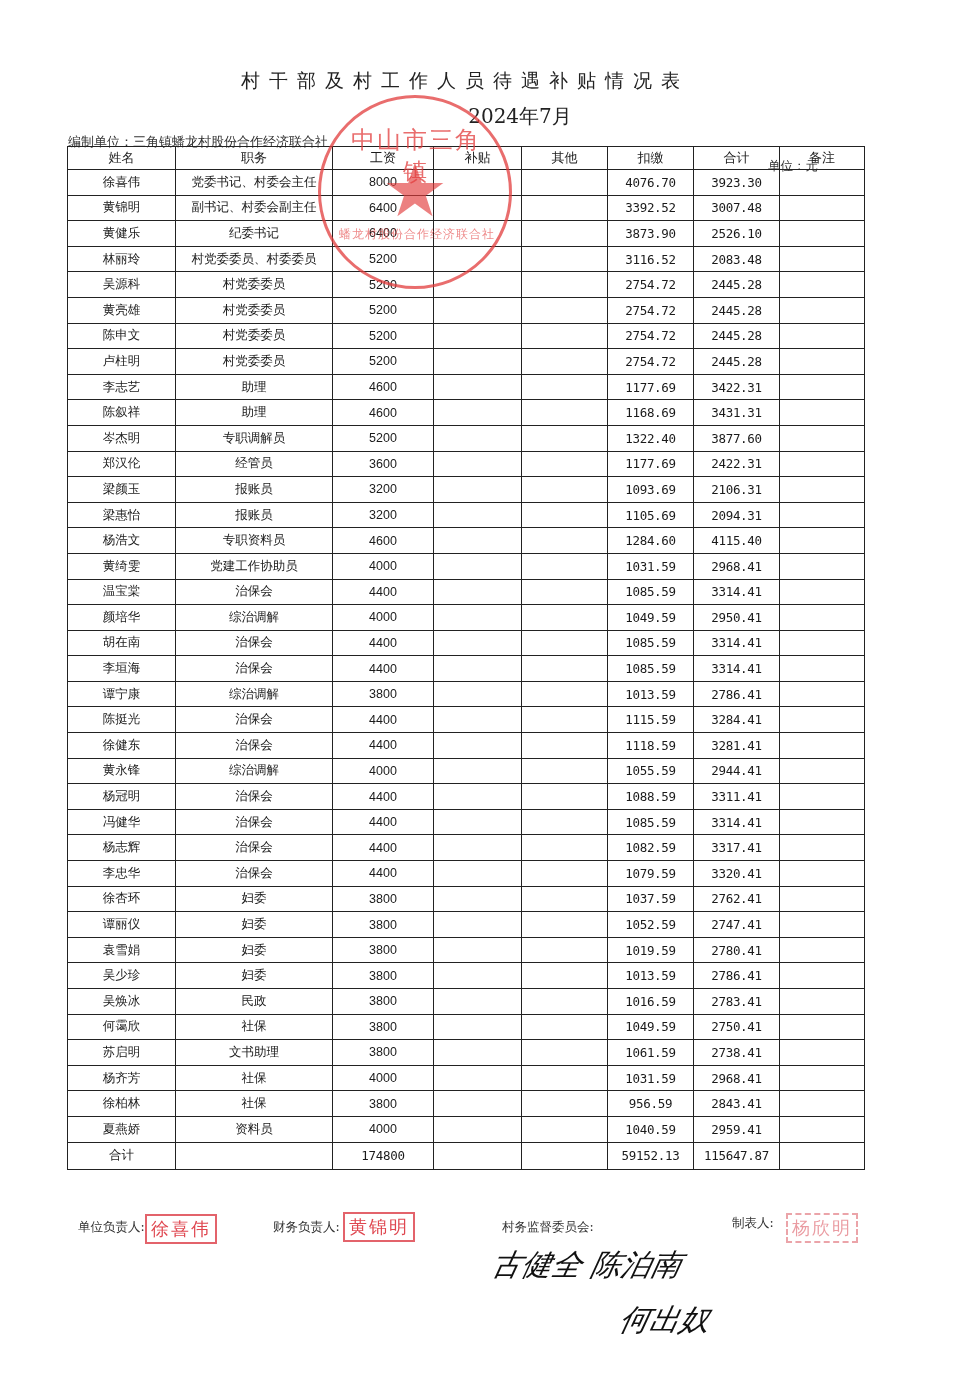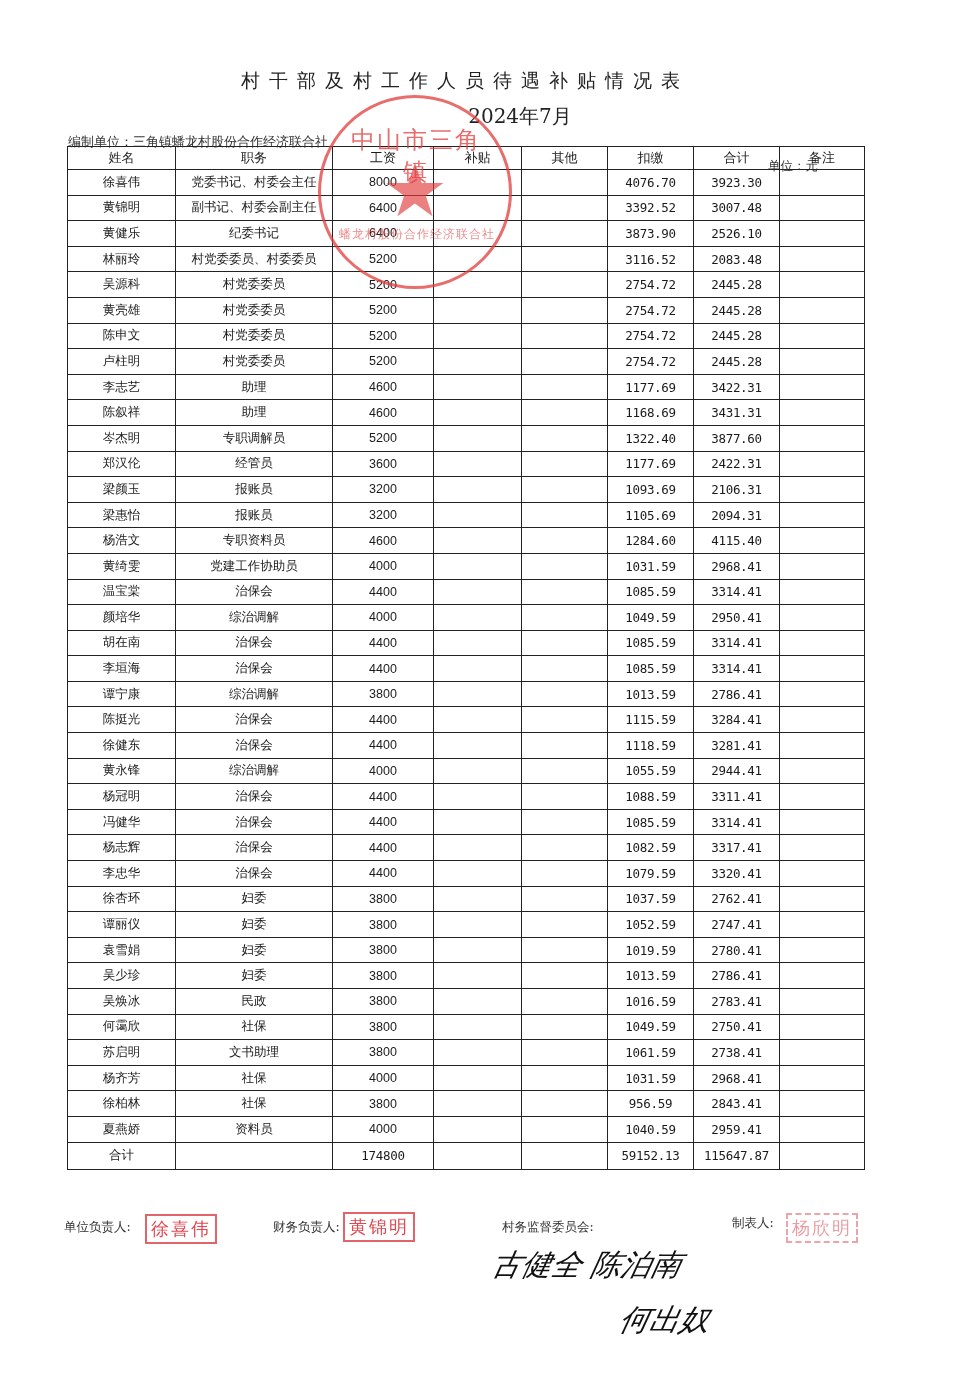--- a/index.html
+++ b/index.html
@@ -460,21 +460,21 @@
     </tr>
   </tfoot>
 </table>
 
 <div class="seal">
   <div class="ring-top">中山市三角镇</div>
   <div class="star">★</div>
   <div class="ring-bot">蟠龙村股份合作经济联合社</div>
 </div>
 
-<div class="footer-label" style="left:64px;text-align:center;">单位负责人:</div>
+<div class="footer-label" style="left:78px;text-align:center;">单位负责人:</div>
 <div class="stamp" style="left:145px; top:1214px;">徐喜伟</div>
 
 <div class="footer-label" style="left:273px;">财务负责人:</div>
 <div class="stamp" style="left:343px; top:1212px;">黄锦明</div>
 
 <div class="footer-label" style="left:502px;">村务监督委员会:</div>
 <div class="signature" style="left:492px; top:1245px;">古健全 陈泊南</div>
 <div class="signature" style="left:620px; top:1300px;">何出奴</div>
 
 <div class="footer-label" style="left:732px; top:1215px;">制表人:</div>

